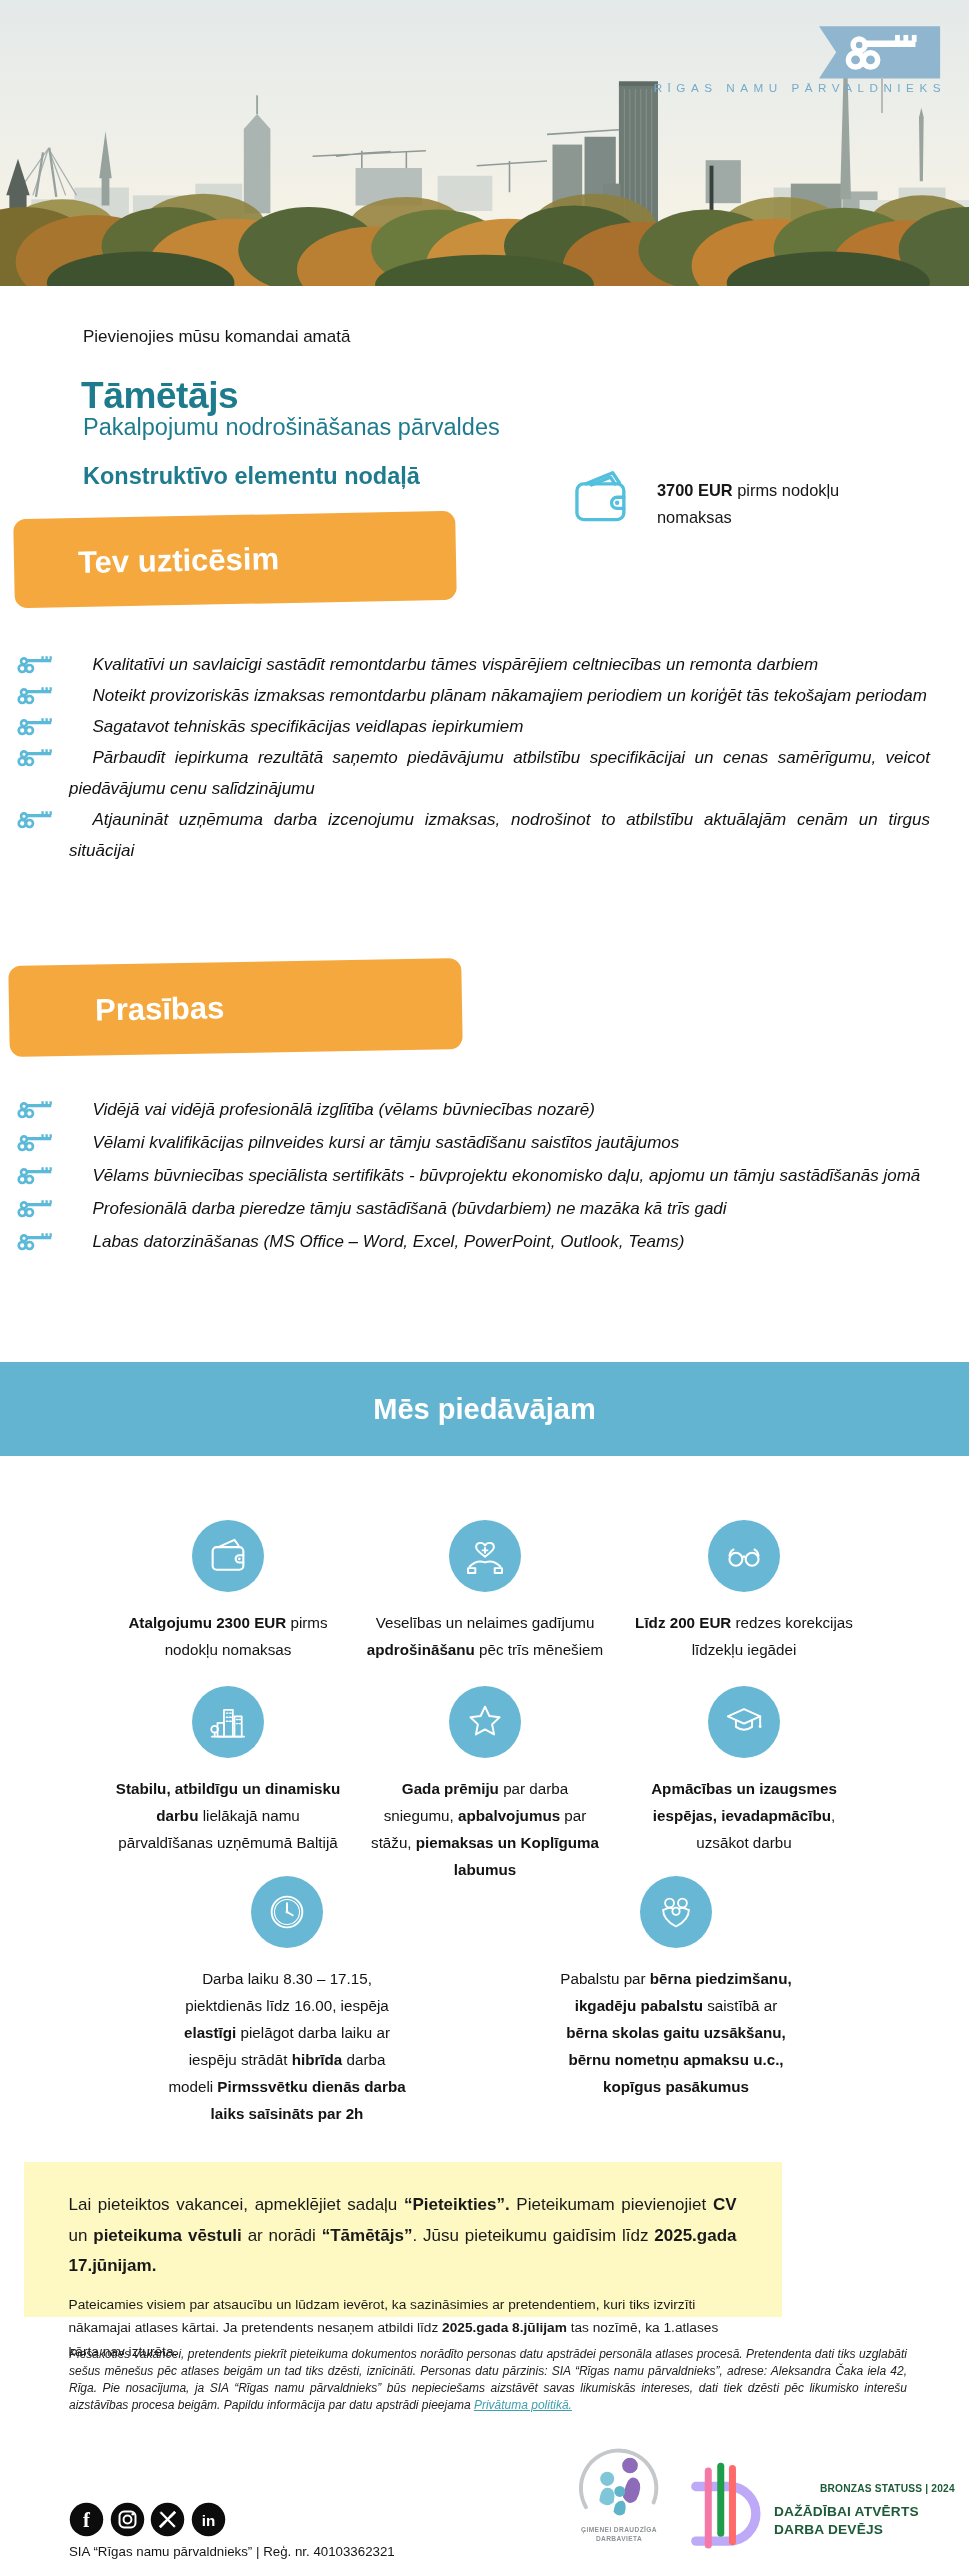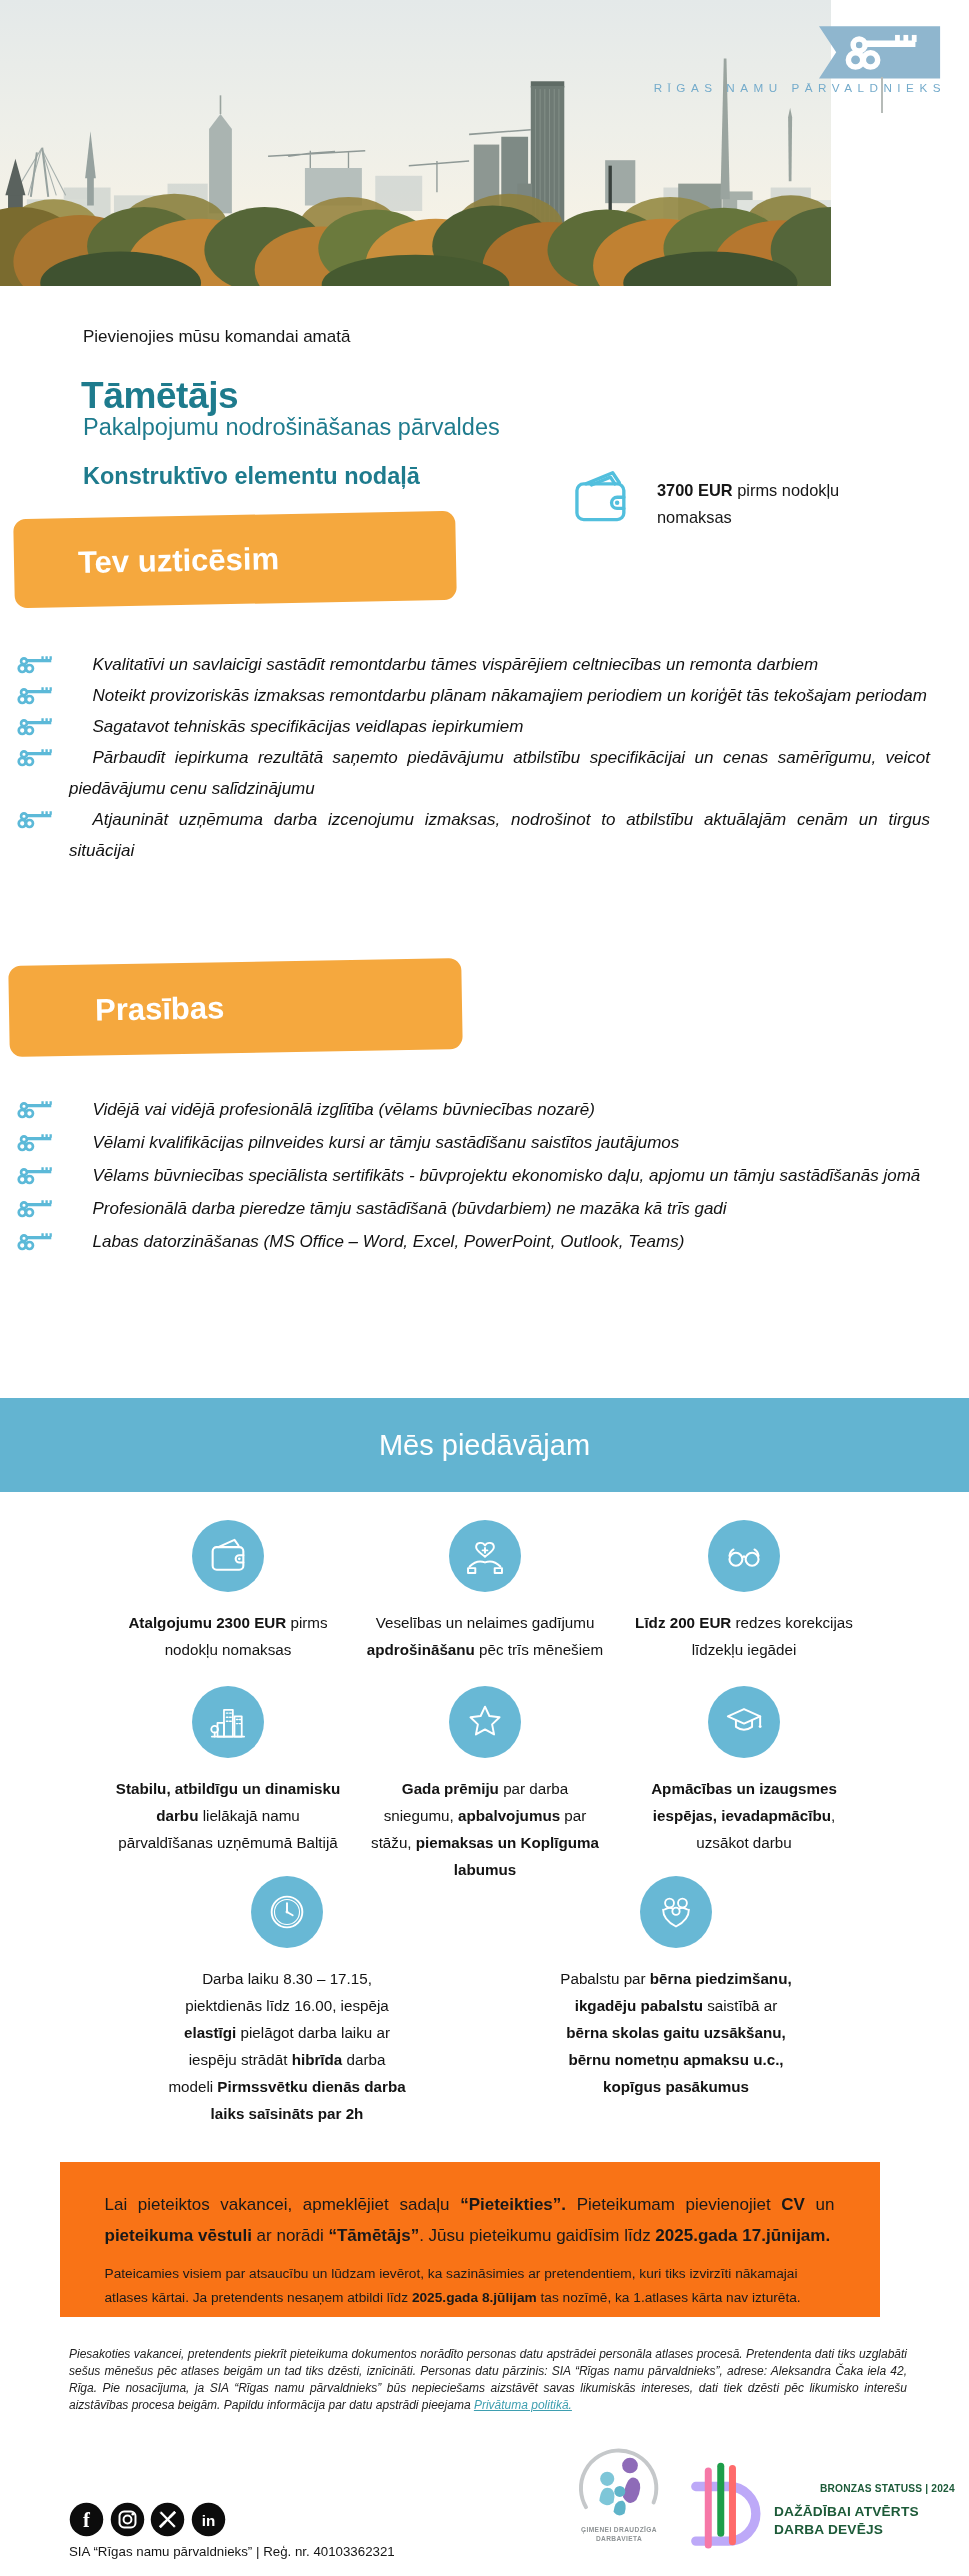--- a/index.html
+++ b/index.html
@@ -1,20 +1,20 @@
 <!DOCTYPE html>
 <html style="font-size:12.5px"><head>
 <meta charset="utf-8">
 <style>
   html,body{margin:0;padding:0;background:#fff;}
   body{font-family:"Liberation Sans","DejaVu Sans",sans-serif;color:#1a1a1a;}
   #page{position:relative;width:969px;height:2576px;margin:0 auto;background:#fff;overflow:hidden;}
 
   
-  .hero{position:absolute;left:0;top:0;width:799px;height:286px;padding-left:32px;}
+  .hero{position:absolute;left:0;top:0;width:969px;height:286px;}
   .hero svg.scene{position:absolute;left:0;top:0;width:100%;height:100%;}
   .brand-flag{position:absolute;left:819px;top:26px;width:125px;height:55px;}
   .flag-pole{position:absolute;left:881px;top:77px;width:1.6px;height:36px;background:#b6bbb8;}
   .brand-name{position:absolute;left:641px;top:81px;width:305px;text-align:right;
     font-size:11.7px;font-weight:500;letter-spacing:5.5px;color:#74abcb;white-space:nowrap;}
 
   
   .join{position:absolute;left:83px;top:310px;font-size:17px;color:#161616;}
   .job-title{position:absolute;left:81px;top:350px;font-size:37px;font-weight:bold;color:#1e7b8d;letter-spacing:-0.4px;}
   .job-sub1{position:absolute;left:83px;top:414px;font-size:23.5px;font-weight:normal;color:#1e7b8d;}
@@ -34,34 +34,34 @@
   .klist li{position:relative;list-style:none;padding-left:52px;text-indent:23.5px;
     text-align:justify;font-size:17px;line-height:31px;color:#111;font-style:italic;}
   .klist .kbullet{position:absolute;left:0;top:7px;width:36px;height:18px;color:#5cb9d8;}
   .list1{top:649px;}
   .list2{top:1093px;}
   .list2 li{line-height:33px;}
   .list2 .kbullet{top:7.8px;}
 
   
   .offer-banner{position:absolute;left:0;top:1362px;width:969px;height:94px;background:#63b4d1;
-    display:flex;align-items:center;justify-content:center;color:#fff;font-size:29px;font-weight:normal;margin-top:36px;}
+    display:flex;align-items:center;justify-content:center;color:#fff;font-size:29px;font-weight:bold;}
 
   
   .bcell{position:absolute;width:238px;text-align:center;}
   .bcircle{width:72px;height:72px;border-radius:50%;background:#68b8d5;margin:0 auto;
     display:flex;align-items:center;justify-content:center;}
   .bcircle svg{width:42px;height:42px;color:#fff;}
   .btext{margin:17px 0 0 0;font-size:15.2px;line-height:27px;color:#131313;}
   .b1{left:109px;top:1520px}.b2{left:366px;top:1520px}.b3{left:625px;top:1520px}
   .b4{left:109px;top:1686px}.b5{left:366px;top:1686px}.b6{left:625px;top:1686px}
   .b7{left:168px;top:1876px}.b8{left:557px;top:1876px}
 
   
-  .apply{position:absolute;left:23.5px;top:2162px;width:820px;height:155px;background:#f97316;margin-left:36px;}
+  .apply{position:absolute;left:23.5px;top:2162px;width:758px;height:155px;background:#fef9c3;}
   .apply .p1{margin:28px 45px 0 45px;font-size:17px;line-height:30.5px;text-align:justify;color:#191919;}
   .apply .p2{margin:11px 45px 0 45px;font-size:13.7px;line-height:23.5px;color:#191919;}
 
   
   .privacy{position:absolute;left:69px;top:2334px;width:838px;font-size:12px;line-height:17px;
     font-style:italic;text-align:justify;color:#222;}
   .privacy .plink{color:#3e9fb0;text-decoration:underline;}
 
   
   .social{position:absolute;left:69px;top:2502px;display:flex;gap:5.5px;}

